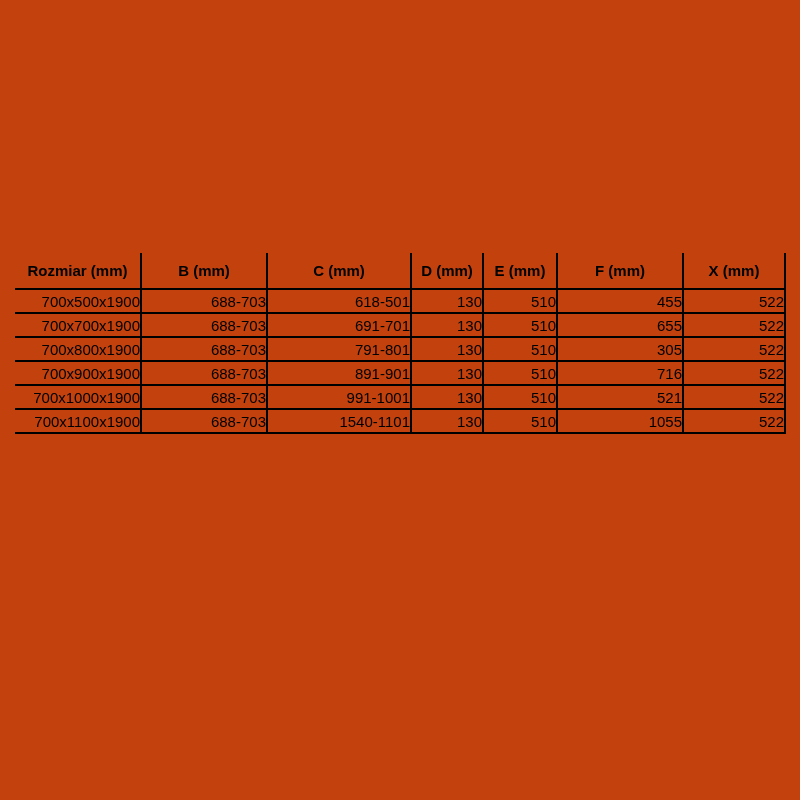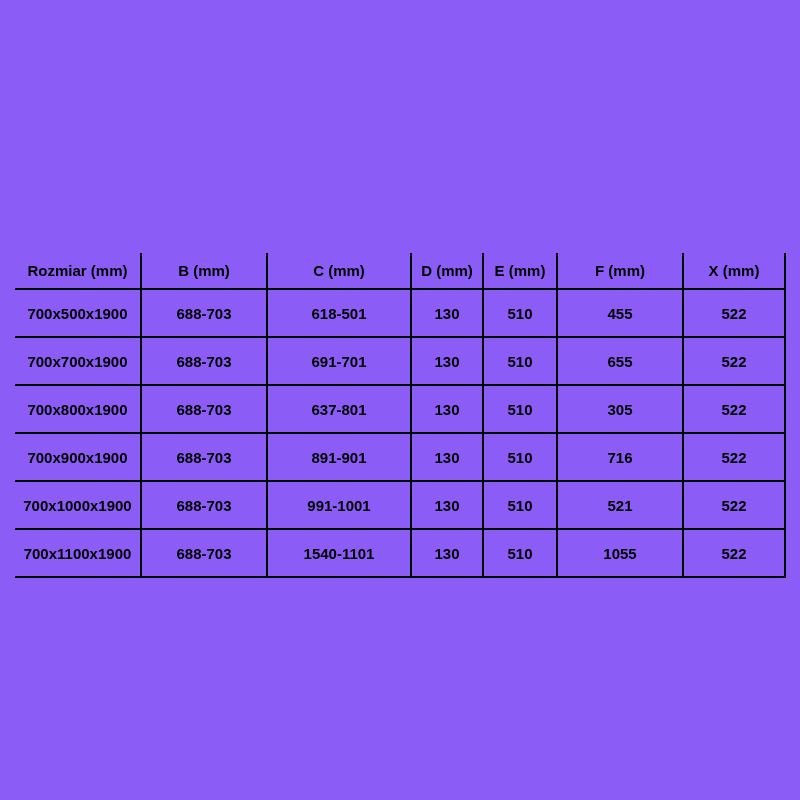--- a/index.html
+++ b/index.html
@@ -1,21 +1,21 @@
 <!DOCTYPE html>
 <html><head>
 <meta charset="utf-8">
 <style>
   * { margin: 0; padding: 0; box-sizing: border-box; }
   html, body { background: #ffffff; }
   .page {
     position: relative;
     width: 800px;
     height: 800px;
-    background: #8b5cf6;
+    background: #c2410c;
     font-family: "Liberation Sans", sans-serif;
     color: #000000;
     overflow: hidden;
   }
   table.spec-table {
     position: absolute;
     left: 15px;
     top: 253px;
     width: 770px;
     border-collapse: collapse;
@@ -27,21 +27,21 @@
     text-align: center;
     vertical-align: middle;
     font-size: 15px;
     white-space: nowrap;
     overflow: hidden;
   }
   
   table.spec-table tr.header-row th { border-top: none; height: 36px; font-weight: bold; }
   table.spec-table th:first-child,
   table.spec-table td:first-child { border-left: none; }
-  table.spec-table td { height: 48px; font-weight: bold; }
+  table.spec-table td { height: 24px; font-weight: normal; text-align: right; }
 
   col.c-rozmiar { width: 126px; }
   col.c-b { width: 126px; }
   col.c-c { width: 144px; }
   col.c-d { width: 72px; }
   col.c-e { width: 74px; }
   col.c-f { width: 126px; }
   col.c-x { width: 102px; }
 </style>
 </head>
@@ -84,21 +84,21 @@
           <td>688-703</td>
           <td>691-701</td>
           <td>130</td>
           <td>510</td>
           <td>655</td>
           <td>522</td>
         </tr>
         <tr>
           <td>700x800x1900</td>
           <td>688-703</td>
-          <td>637-801</td>
+          <td>791-801</td>
           <td>130</td>
           <td>510</td>
           <td>305</td>
           <td>522</td>
         </tr>
         <tr>
           <td>700x900x1900</td>
           <td>688-703</td>
           <td>891-901</td>
           <td>130</td>

